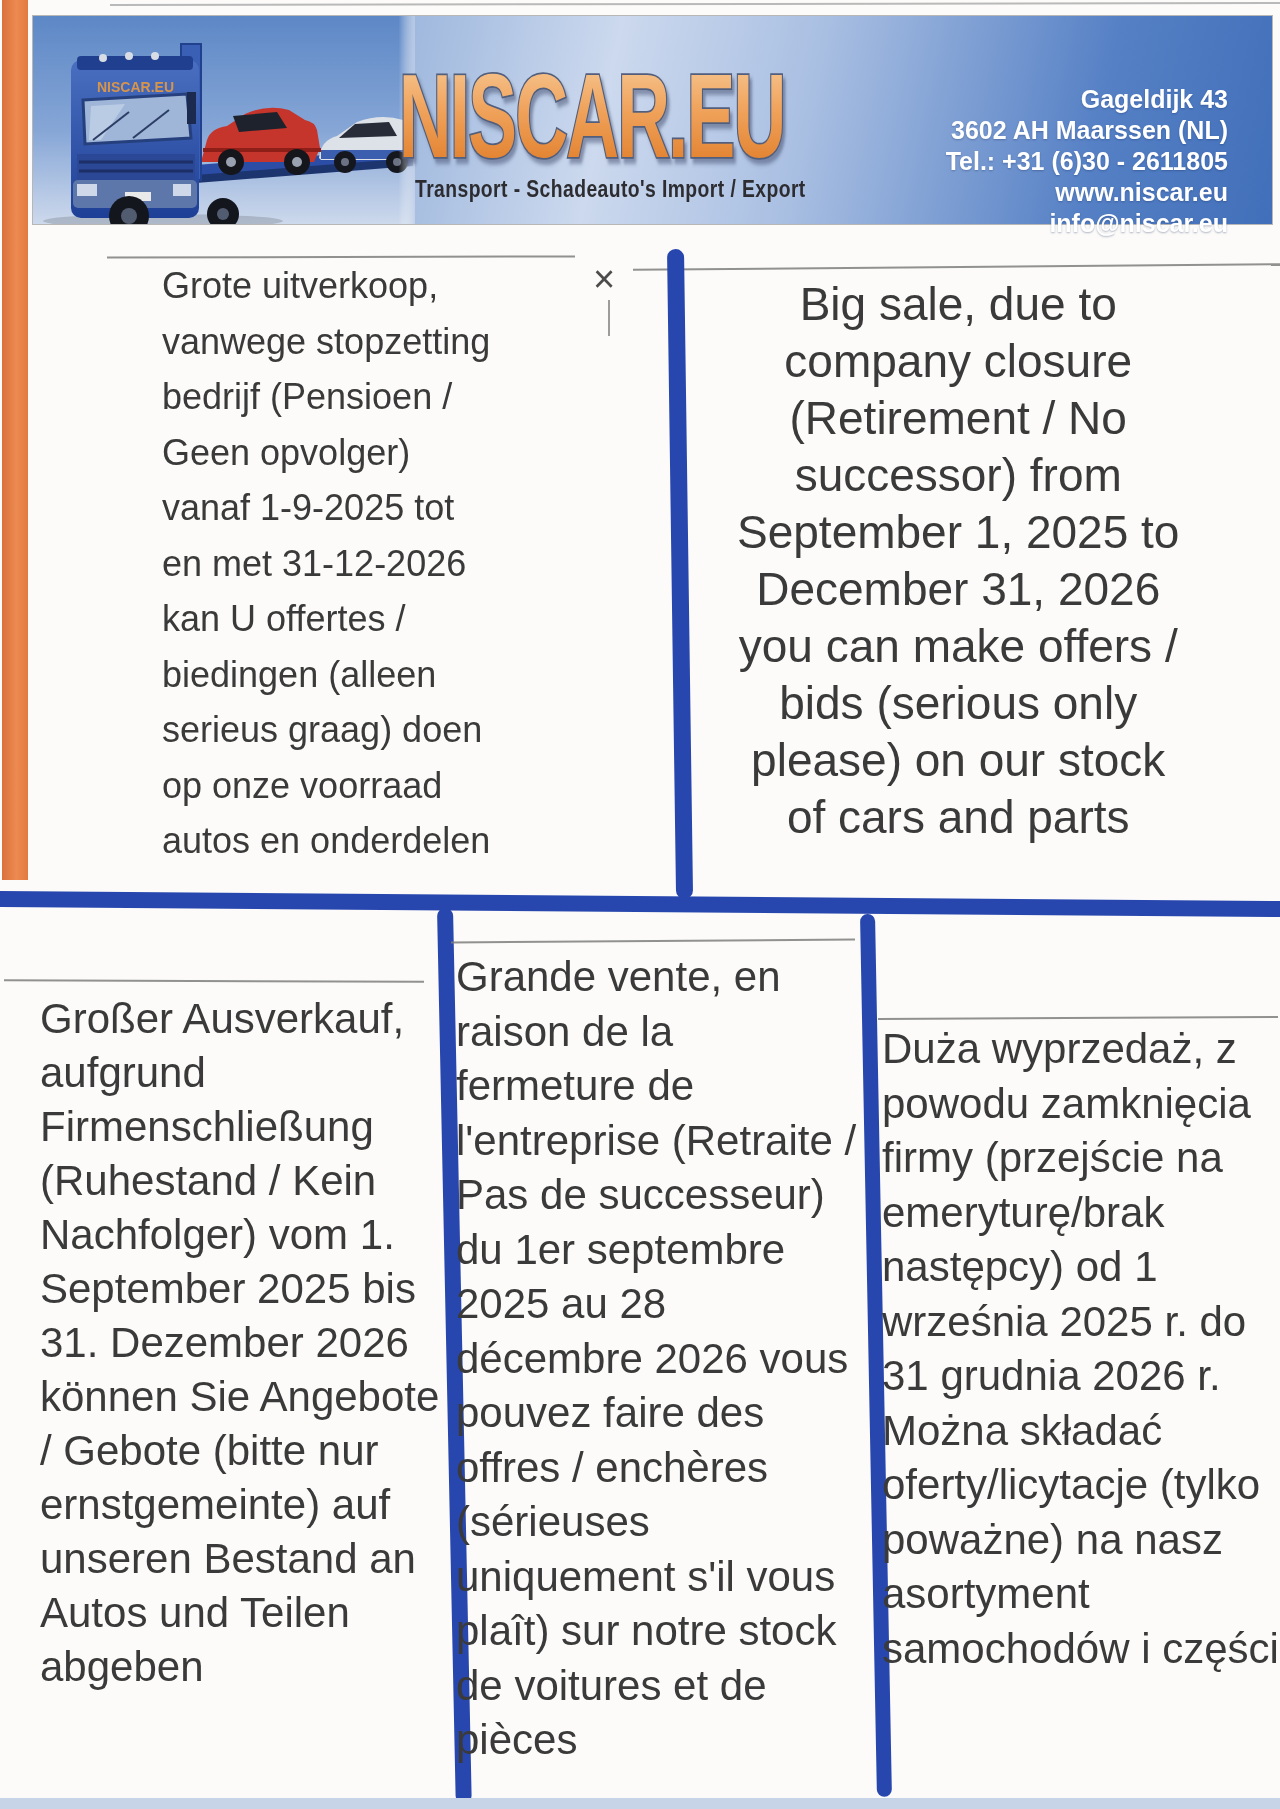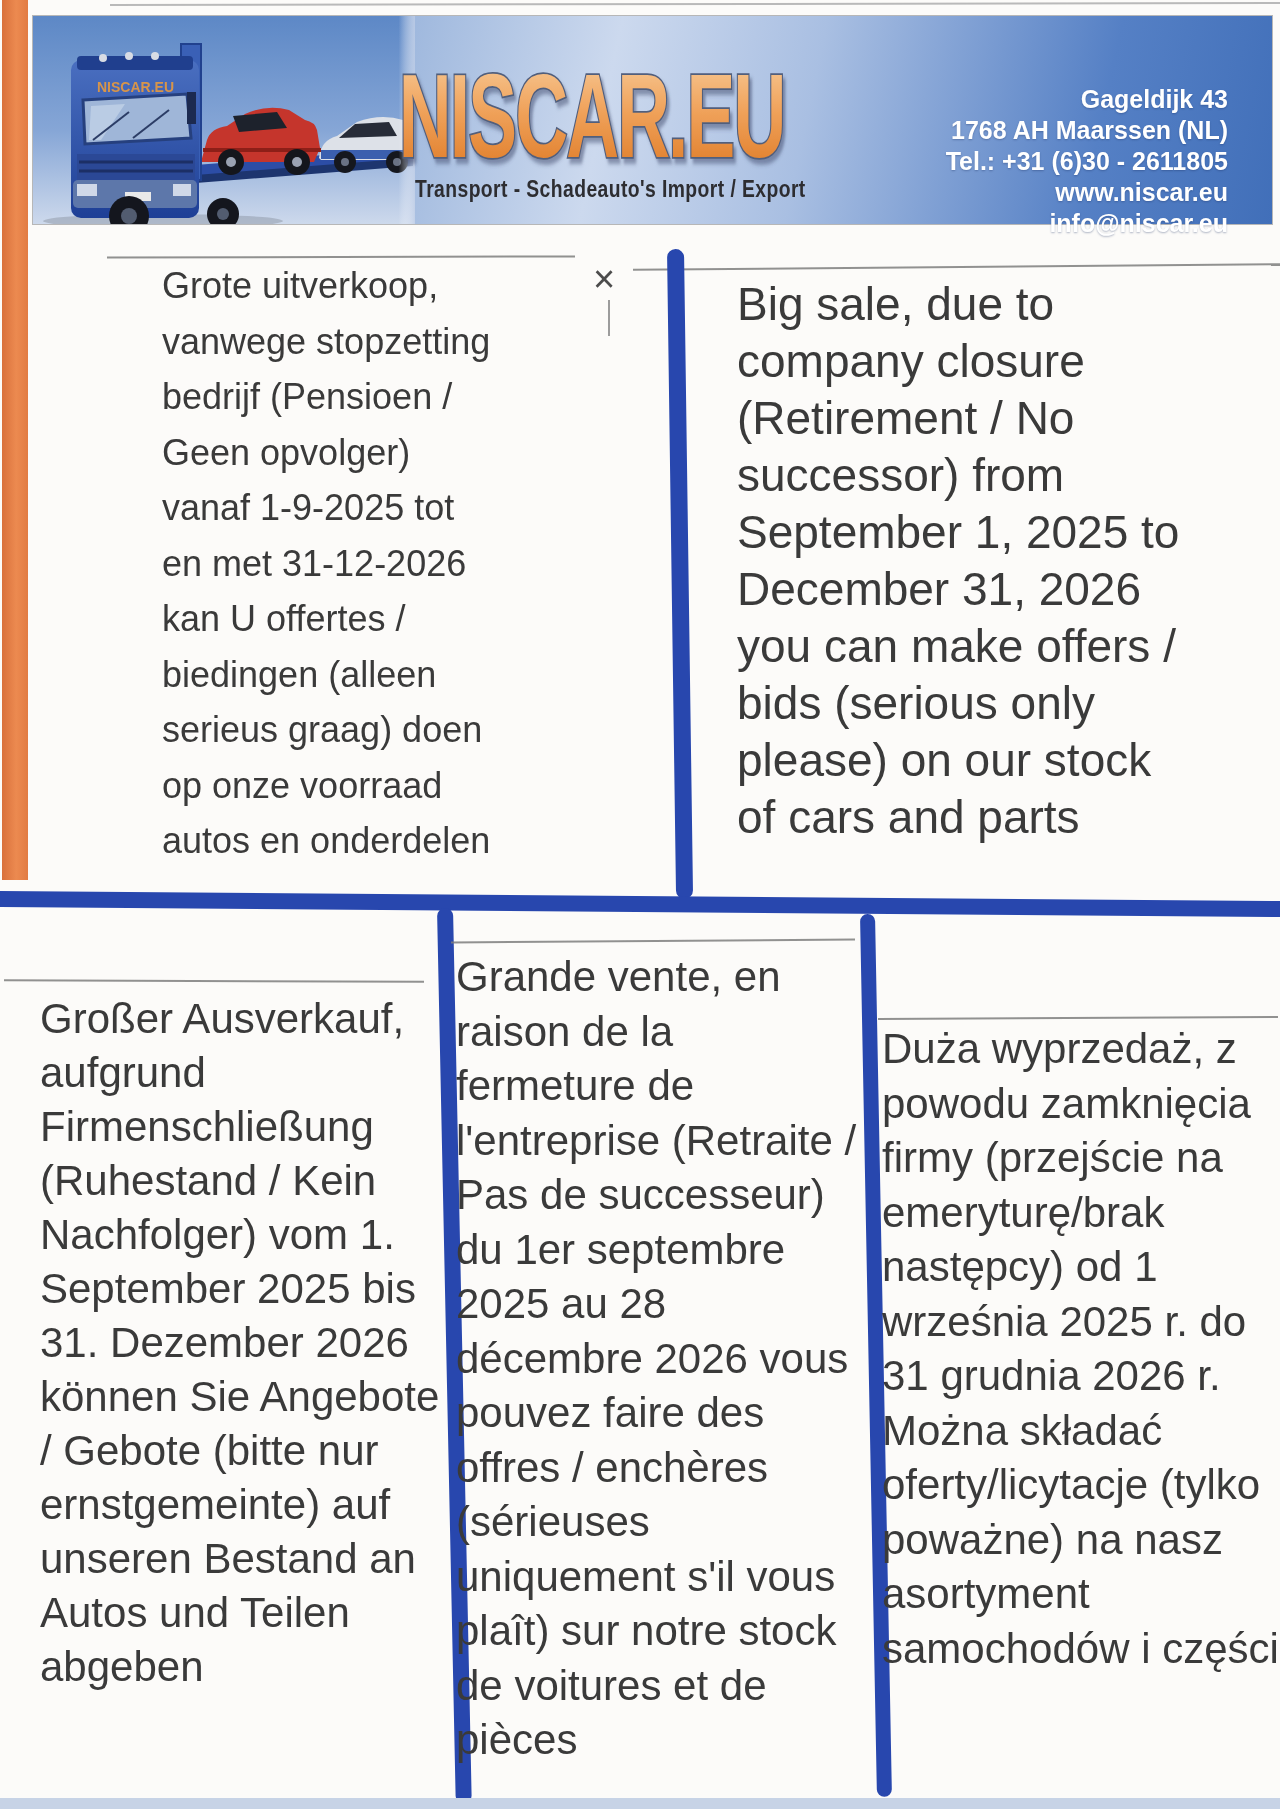--- a/index.html
+++ b/index.html
@@ -27,21 +27,21 @@
   .contact{
     position:absolute;right:44px;top:24px;text-align:right;
     color:#ffffff;font-weight:bold;font-size:25px;line-height:31px;
     text-shadow:0 1px 2px rgba(25,45,95,.35);white-space:nowrap;margin-top:44px;
   }
   
   .notice{
     position:absolute;white-space:pre-line;color:#3a3a3a;
   }
   .notice.nl{left:138px;top:258px;font-size:36px;line-height:55.5px;margin-left:24px;}
-  .notice.en{left:737px;top:276px;font-size:46px;line-height:57px;}
+  .notice.en{left:737px;top:276px;font-size:46px;line-height:57px;text-align:center;}
   .notice.de{left:8px;top:992px;font-size:42px;line-height:54px;margin-left:32px;}
   .notice.fr{left:456px;top:950px;font-size:42px;line-height:54.5px;}
   .notice.pl{left:882px;top:1022px;font-size:42px;line-height:54.5px;}
   .close-mark{
     position:absolute;left:593px;top:260px;font-size:38px;color:#4c4c4c;line-height:1;
   }
   .paper-edge-mark{position:absolute;left:608px;top:300px;width:2px;height:36px;background:#9c9c9c;}
   
   .rule{position:absolute;height:2px;background:#7e7e7e;opacity:.85;}
   .rule.nl{left:107px;top:256px;width:468px;transform:rotate(-0.15deg);}
@@ -151,21 +151,21 @@
           <feDropShadow dx="4" dy="5" stdDeviation="2" flood-color="#3a4668" flood-opacity="0.5"></feDropShadow>
         </filter>
       </defs>
       <text x="3" y="103" transform="scale(0.62 1)" font-family="Liberation Sans, sans-serif" font-weight="bold" font-size="118" letter-spacing="-3" fill="url(#logoGrad)" stroke="#515e7c" stroke-width="3.5" paint-order="stroke" filter="url(#logoShadow)">NISCAR.EU</text>
     </svg>
 
     <div class="tagline">Transport - Schadeauto's Import / Export</div>
 
     <div class="contact">
       <div>Gageldijk 43</div>
-      <div>1768 AH  Maarssen (NL)</div>
+      <div>3602 AH  Maarssen (NL)</div>
       <div>Tel.: +31 (6)30 - 2611805</div>
       <div>www.niscar.eu</div>
       <div>info@niscar.eu</div>
     </div>
   </div>
 
   <div class="rule nl"></div>
   <div class="rule en"></div>
 
   <div class="notice nl">Grote uitverkoop,

